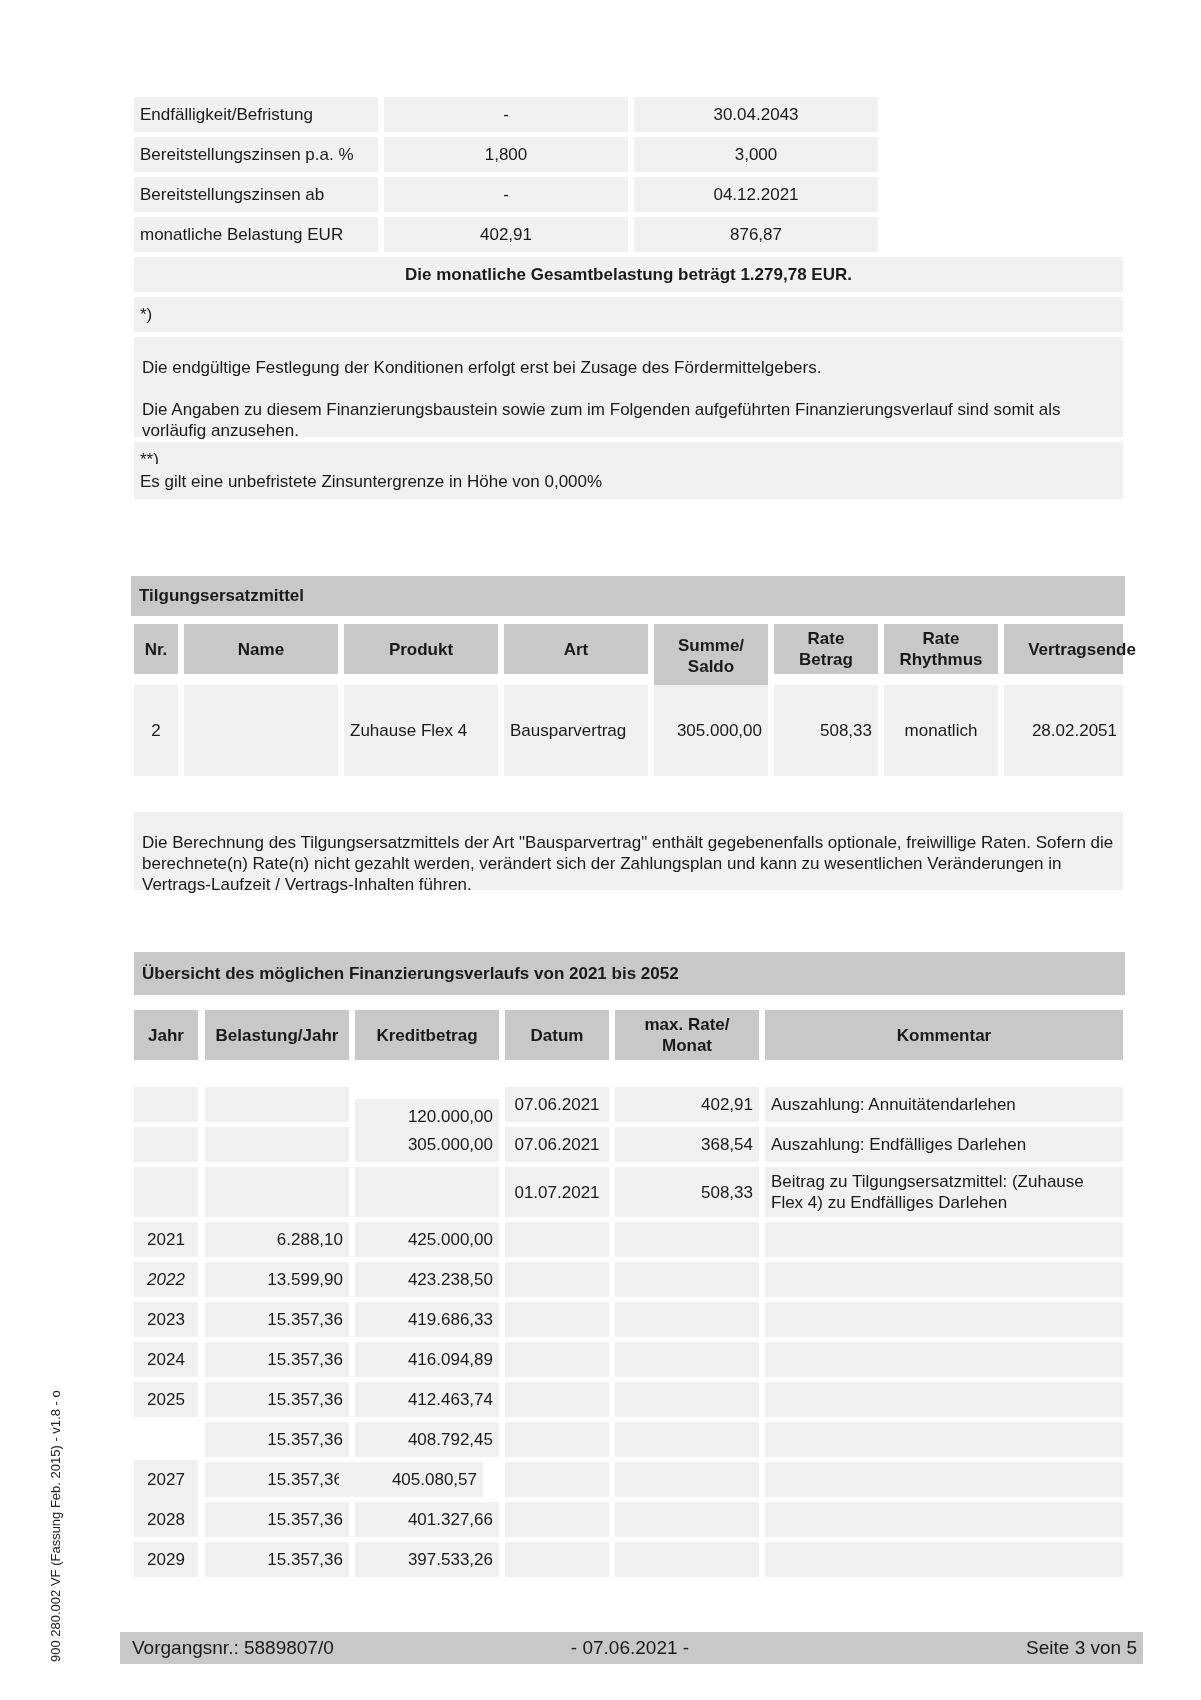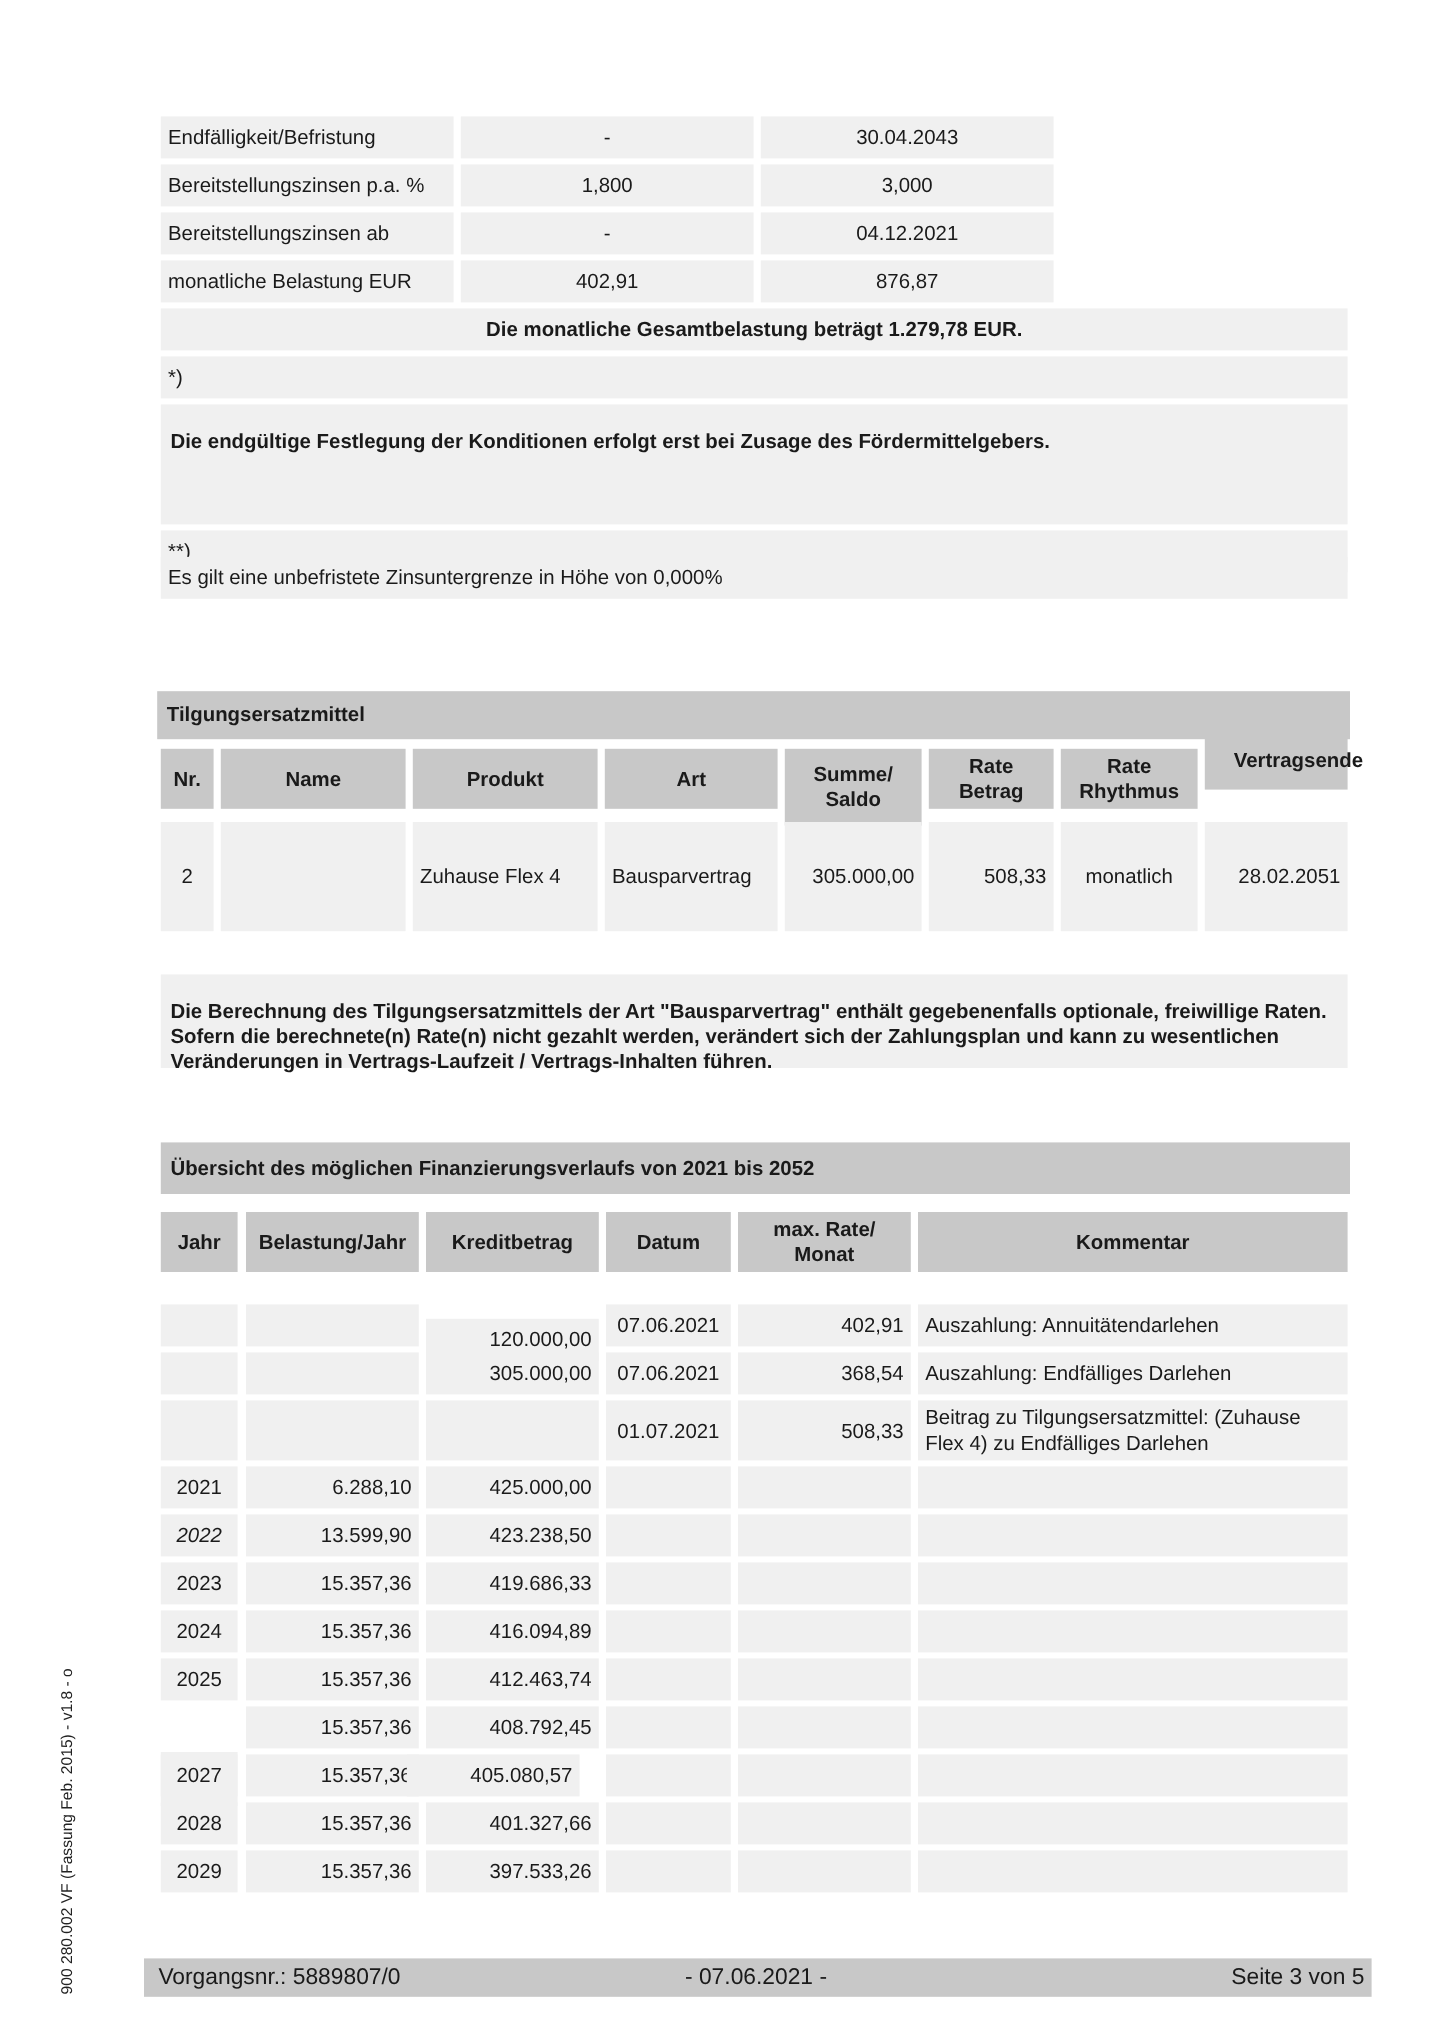--- a/index.html
+++ b/index.html
@@ -7,21 +7,21 @@
          font-family:"Liberation Sans", sans-serif; color:#1a1a1a; font-size:17px; }
   .cell { position:absolute; box-sizing:border-box; background:#f0f0f0; display:flex; align-items:center;
           padding:0 6px; font-size:17px; line-height:21px; }
   .hcell { position:absolute; box-sizing:border-box; background:#c8c8c8; display:flex; align-items:center;
            justify-content:center; text-align:center; font-weight:bold; font-size:17px; line-height:21px; padding:0 4px; }
   .sechead { position:absolute; box-sizing:border-box; background:#c8c8c8; display:flex; align-items:center;
              padding:0 8px; font-weight:bold; font-size:17px; }
   .c { justify-content:center; text-align:center; }
   .r { justify-content:flex-end; text-align:right; }
   .l { justify-content:flex-start; text-align:left; }
-  .block { position:absolute; box-sizing:border-box; background:#f0f0f0; padding:20px 8px; font-size:17px; line-height:21px;font-weight:bold; }
+  .block { position:absolute; box-sizing:border-box; background:#f0f0f0; padding:20px 8px; font-size:17px; line-height:21px; }
   .footer { position:absolute; left:120px; top:1632px; width:1023px; height:32px; background:#c8c8c8;
             font-size:19px; display:flex; align-items:center; box-sizing:border-box; padding:0 12px; }
   .vert { position:absolute; left:48px; top:1662px; transform-origin:0 0; transform:rotate(-90deg);
           font-size:13px; white-space:nowrap; color:#222; }
 </style>
 </head>
 <body>
 
 <div>
   <div class="cell l" style="left:134px;top:97px;width:244px;height:35px;">Endfälligkeit/Befristung</div>
@@ -41,39 +41,40 @@
   <div class="cell c" style="left:634px;top:217px;width:244px;height:35px;">876,87</div>
 
   <div class="cell c" style="left:134px;top:257px;width:989px;height:35px;font-weight:bold;">Die monatliche Gesamtbelastung beträgt 1.279,78 EUR.</div>
 </div>
 
 <div>
   <div class="cell l" style="left:134px;top:297px;width:989px;height:35px;">*)</div>
   <div class="block" style="left:134px;top:337px;width:989px;height:100px;">
     <div>Die endgültige Festlegung der Konditionen erfolgt erst bei Zusage des Fördermittelgebers.</div>
     <div style="height:21px;"></div>
+    <div>Die Angaben zu diesem Finanzierungsbaustein sowie zum im Folgenden aufgeführten Finanzierungsverlauf sind somit als vorläufig anzusehen.</div>
   </div>
   <div class="cell l" style="left:134px;top:442px;width:989px;height:35px;">**)</div>
   <div class="cell l" style="left:134px;top:464px;width:989px;height:35px;">Es gilt eine unbefristete Zinsuntergrenze in Höhe von 0,000%</div>
 </div>
 
 <div>
   <div class="sechead" style="left:131px;top:576px;width:994px;height:40px;">Tilgungsersatzmittel</div>
 
   <div class="hcell" style="left:134px;top:624px;width:44px;height:50px;white-space:pre-line;">Nr.</div>
   <div class="hcell" style="left:184px;top:624px;width:154px;height:50px;white-space:pre-line;">Name</div>
   <div class="hcell" style="left:344px;top:624px;width:154px;height:50px;white-space:pre-line;">Produkt</div>
   <div class="hcell" style="left:504px;top:624px;width:144px;height:50px;white-space:pre-line;">Art</div>
   <div class="hcell" style="left:654px;top:624px;width:114px;height:64px;white-space:pre-line;">Summe/
 Saldo</div>
   <div class="hcell" style="left:774px;top:624px;width:104px;height:50px;white-space:pre-line;">Rate
 Betrag</div>
   <div class="hcell" style="left:884px;top:624px;width:114px;height:50px;white-space:pre-line;">Rate
 Rhythmus</div>
-  <div class="hcell" style="left:1004px;top:608px;width:119px;height:50px;white-space:pre-line;padding-left:41px;">Vertragsende</div>
+  <div class="hcell" style="left:1004px;top:624px;width:119px;height:50px;white-space:pre-line;padding-left:41px;">Vertragsende</div>
 
   <div>
     <div class="cell c" style="left:134px;top:685px;width:44px;height:91px;">2</div>
     <div class="cell l" style="left:184px;top:685px;width:154px;height:91px;"></div>
     <div class="cell l" style="left:344px;top:685px;width:154px;height:91px;">Zuhause Flex 4</div>
     <div class="cell l" style="left:504px;top:685px;width:144px;height:91px;">Bausparvertrag</div>
     <div class="cell r" style="left:654px;top:685px;width:114px;height:91px;">305.000,00</div>
     <div class="cell r" style="left:774px;top:685px;width:104px;height:91px;">508,33</div>
     <div class="cell c" style="left:884px;top:685px;width:114px;height:91px;">monatlich</div>
     <div class="cell r" style="left:1004px;top:685px;width:119px;height:91px;">28.02.2051</div>

